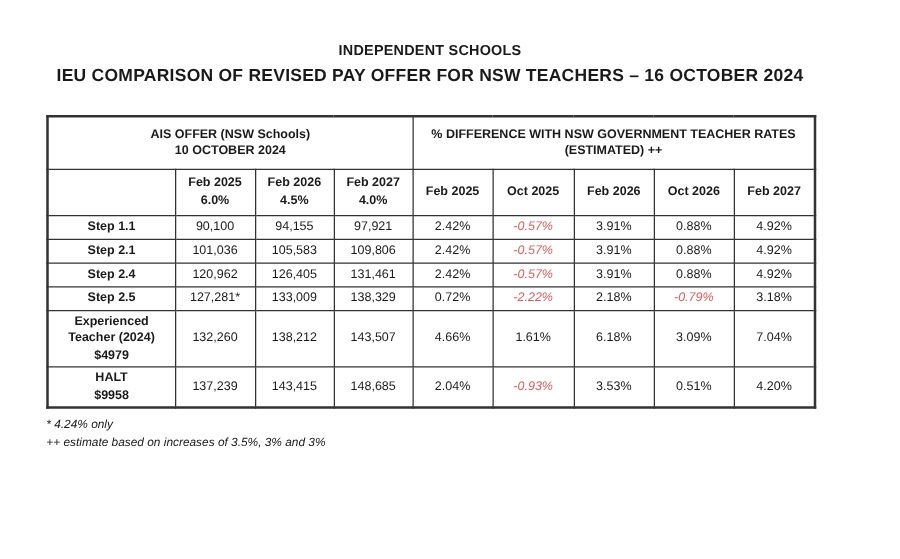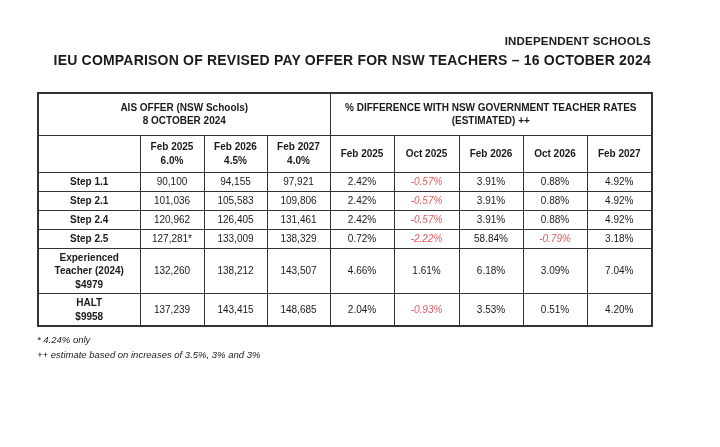--- a/index.html
+++ b/index.html
@@ -7,21 +7,21 @@
   html, body { background: #fff; }
   body {
     width: 720px; height: 447px;
     font-family: "Liberation Sans", sans-serif;
     color: var(--ink);
     overflow: hidden;
   }
   .page { width: 720px; height: 447px; background: #fff; position: relative; }
   .content { width: 614px; margin-left: 37px; padding-top: 35px; }
 
-  .titles { text-align: right; }
+  .titles { text-align: center; }
   .title { font-size: 11.5px; font-weight: bold; letter-spacing: 0.2px; }
   .subtitle { font-size: 14px; font-weight: bold; letter-spacing: 0.2px; margin-top: 5px; }
 
   table.paytable {
     border-collapse: collapse;
     width: 614px;
     margin-top: 24px;
     table-layout: fixed;
     border: 2px solid var(--line);
   }
@@ -68,21 +68,21 @@
           <col style="width:63px">
           <col style="width:63px">
         <col style="width:64px">
           <col style="width:65px">
           <col style="width:64px">
           <col style="width:64px">
           <col style="width:65px">
       </colgroup>
       <thead>
         <tr class="group-header-row">
-          <th colspan="4"><span>AIS OFFER (NSW Schools)</span><br><span>8 OCTOBER 2024</span></th>
+          <th colspan="4"><span>AIS OFFER (NSW Schools)</span><br><span>10 OCTOBER 2024</span></th>
           <th colspan="5"><span>% DIFFERENCE WITH NSW GOVERNMENT TEACHER RATES</span><br><span>(ESTIMATED) ++</span></th>
         </tr>
         <tr class="column-header-row">
           <th></th>
           <th><div>Feb 2025</div><div class="col-sub">6.0%</div></th>
           <th><div>Feb 2026</div><div class="col-sub">4.5%</div></th>
           <th><div>Feb 2027</div><div class="col-sub">4.0%</div></th>
           <th><div>Feb 2025</div></th>
           <th><div>Oct 2025</div></th>
           <th><div>Feb 2026</div></th>
@@ -124,21 +124,21 @@
             <td>0.88%</td>
             <td>4.92%</td>
           </tr>
           <tr class="step-row">
             <td class="rowlabel">Step 2.5</td>
             <td>127,281*</td>
             <td>133,009</td>
             <td>138,329</td>
             <td>0.72%</td>
             <td class="neg">-2.22%</td>
-            <td>58.84%</td>
+            <td>2.18%</td>
             <td class="neg">-0.79%</td>
             <td>3.18%</td>
           </tr>
           <tr class="tall-row">
             <td class="rowlabel">Experienced
 Teacher (2024)
 $4979</td>
             <td>132,260</td>
             <td>138,212</td>
             <td>143,507</td>

